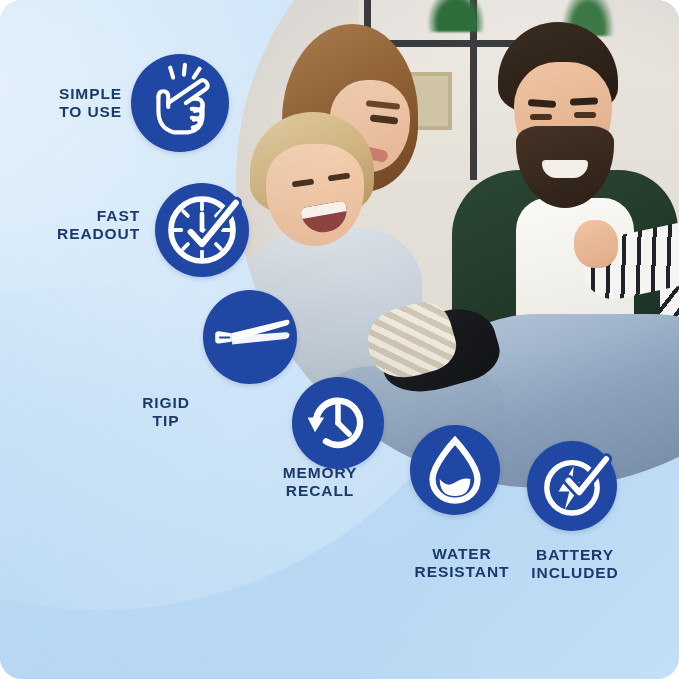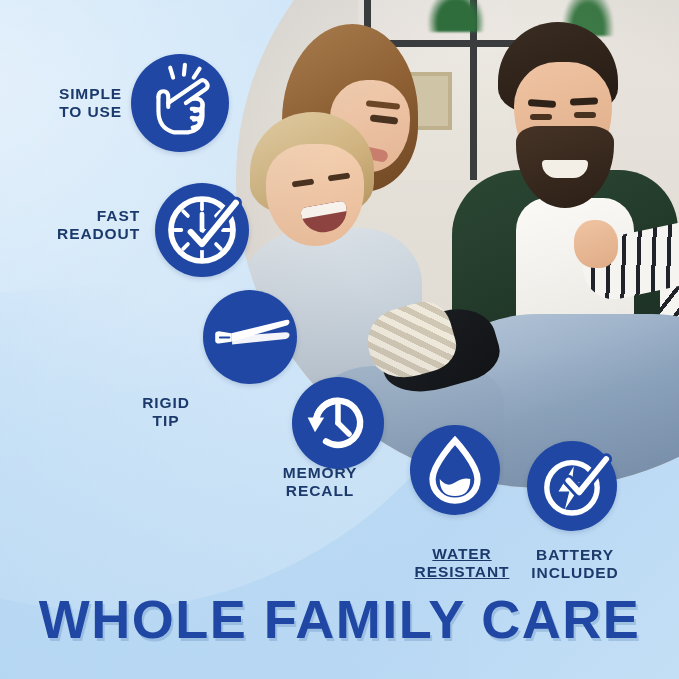--- a/index.html
+++ b/index.html
@@ -12,20 +12,21 @@
     font-family: "Liberation Sans", sans-serif;
   }
 
   #poster {
     position: relative;
     width: 679px;
     height: 679px;
     overflow: hidden;
     background: #bedcf5;
     user-select: none;
+    border-radius: 22px;
   }
 
   
   .bg-base {
     position: absolute;
     inset: 0;
     background: linear-gradient(135deg, #c6e1f7 0%, #bedcf5 42%, #b9d8f3 72%, #c3dff6 100%);
   }
   .bg-sheen {
     position: absolute;
@@ -411,21 +412,21 @@
         <polygon points="17,44 35,44 25,60" fill="#ffffff"></polygon>
         <g stroke="#ffffff" stroke-width="6" stroke-linecap="round">
           <line x1="50" y1="50" x2="50" y2="31"></line>
           <line x1="50" y1="50" x2="62" y2="62"></line>
         </g>
       </svg>
     </div>
   </div>
 
   <div class="feature">
-    <div class="flabel center" style="left:395px; top:545px; width:134px;text-decoration:underline;">WATER
+    <div class="flabel center" style="left:395px; top:545px; width:134px;">WATER
 RESISTANT</div>
     <div class="disc" style="left:410px; top:425px; width:90px; height:90px;">
       <svg viewBox="0 0 100 100" aria-hidden="true">
         <path d="M50 17 C50 17 75 44 75 60 C75 74 64 84 50 84 C36 84 25 74 25 60 C25 44 50 17 50 17 Z" fill="none" stroke="#ffffff" stroke-width="7"></path>
         <path d="M33 60 Q41 70 50 64 Q59 58 67 60 Q67 79 50 79 Q33 79 33 60 Z" fill="#ffffff"></path>
       </svg>
     </div>
   </div>
 
   <div class="feature">
@@ -434,15 +435,14 @@
     <div class="disc" style="left:527px; top:441px; width:90px; height:90px;">
       <svg viewBox="0 0 100 100" aria-hidden="true">
         <circle cx="50" cy="52" r="28" fill="none" stroke="#ffffff" stroke-width="6"></circle>
         <polygon points="52,28 35,56 47,56 42,76 62,46 50,46" fill="#ffffff"></polygon>
         <path d="M46 44 L58 57 L88 20" fill="none" stroke="#1f47a3" stroke-width="13" stroke-linecap="round" stroke-linejoin="round"></path>
         <path d="M46 44 L58 57 L88 20" fill="none" stroke="#ffffff" stroke-width="6.5" stroke-linecap="round" stroke-linejoin="round"></path>
       </svg>
     </div>
   </div>
 
-  <div class="headline">WHOLE FAMILY CARE</div>
 
 </div>
 
 </body></html>

